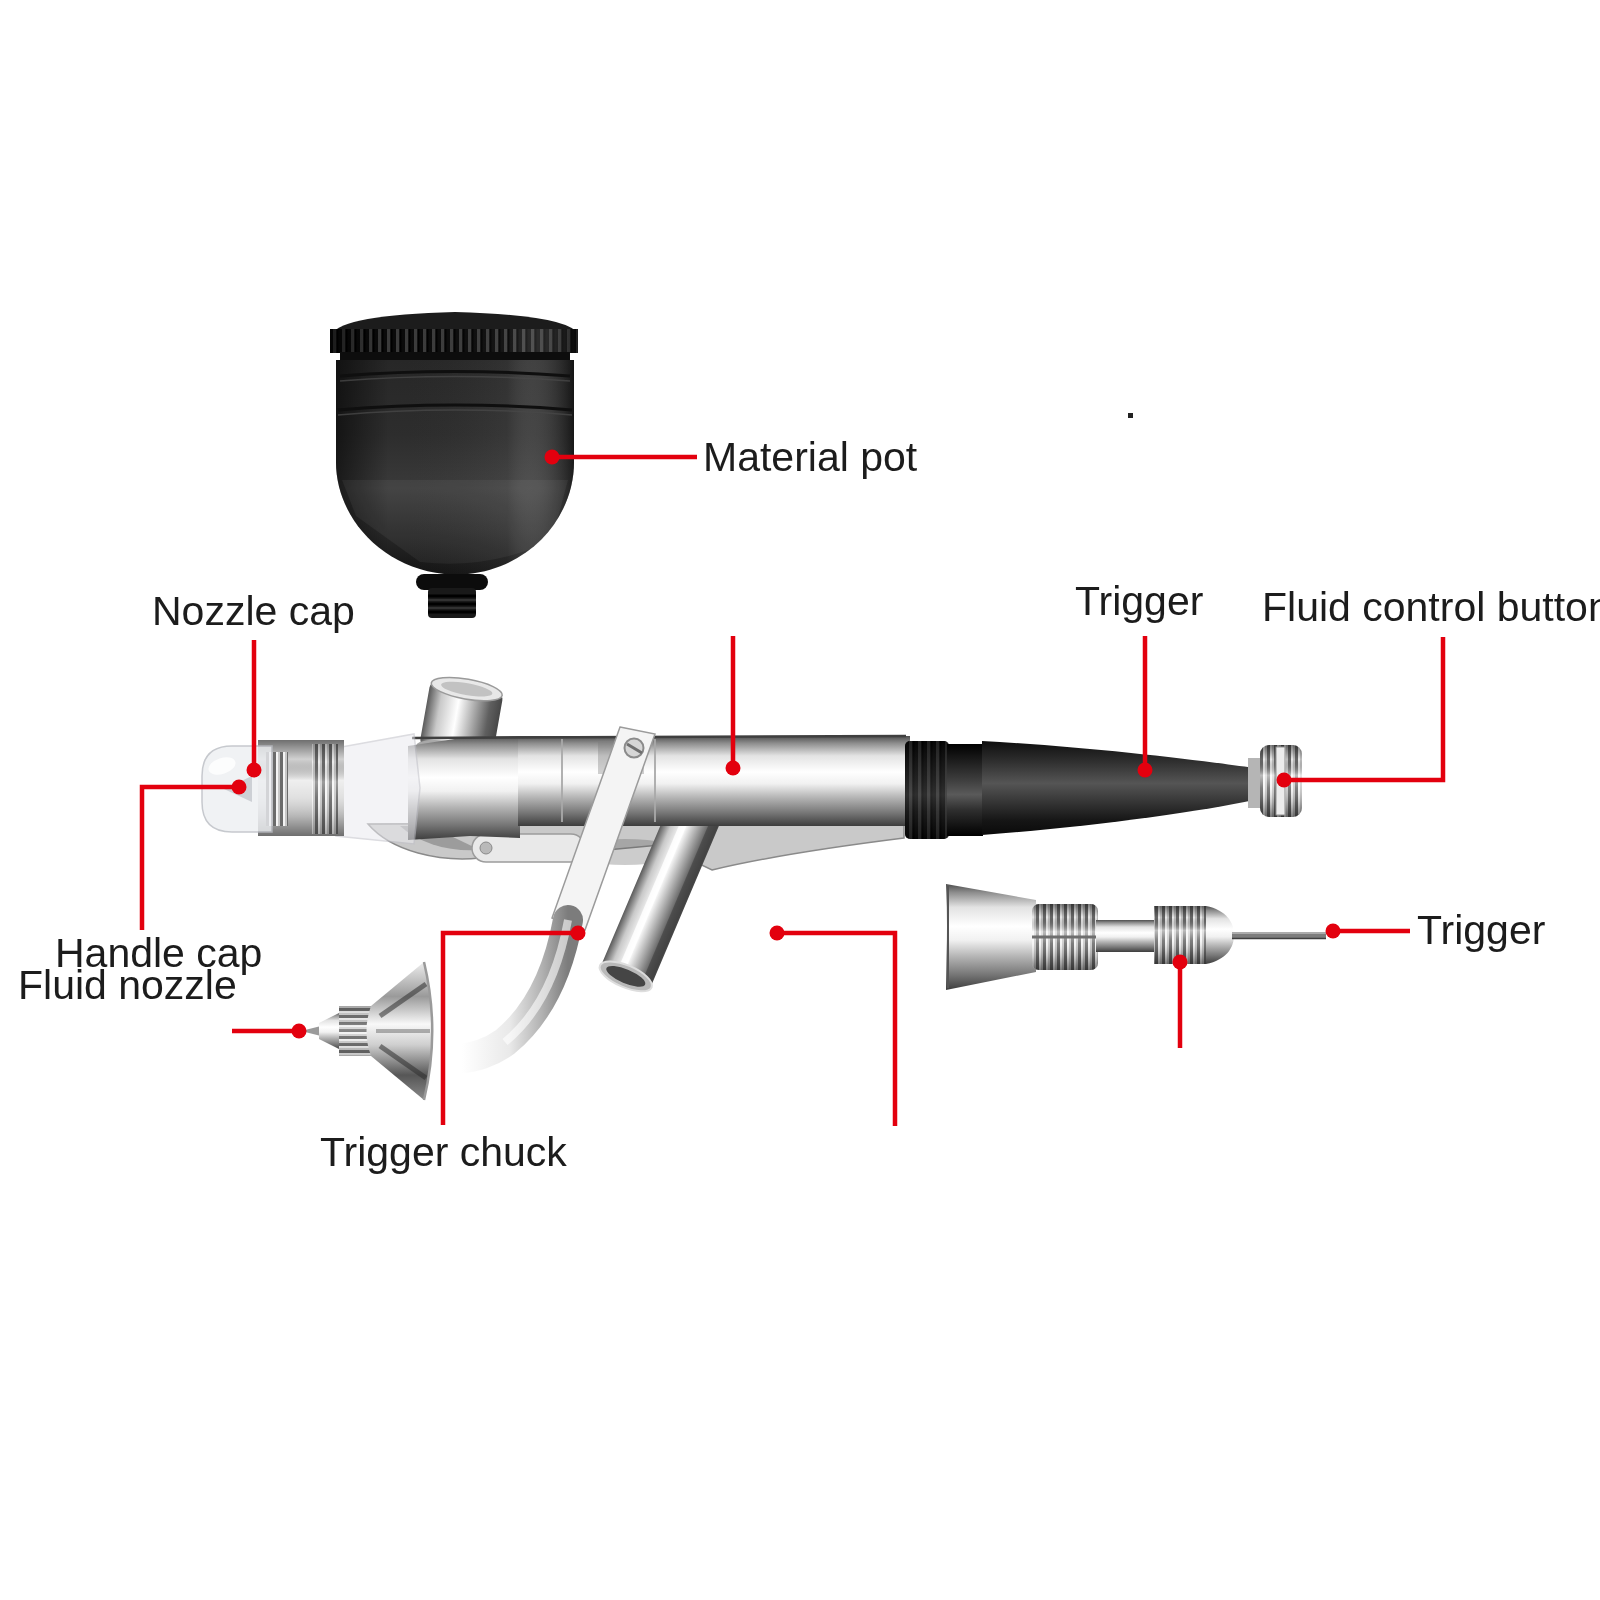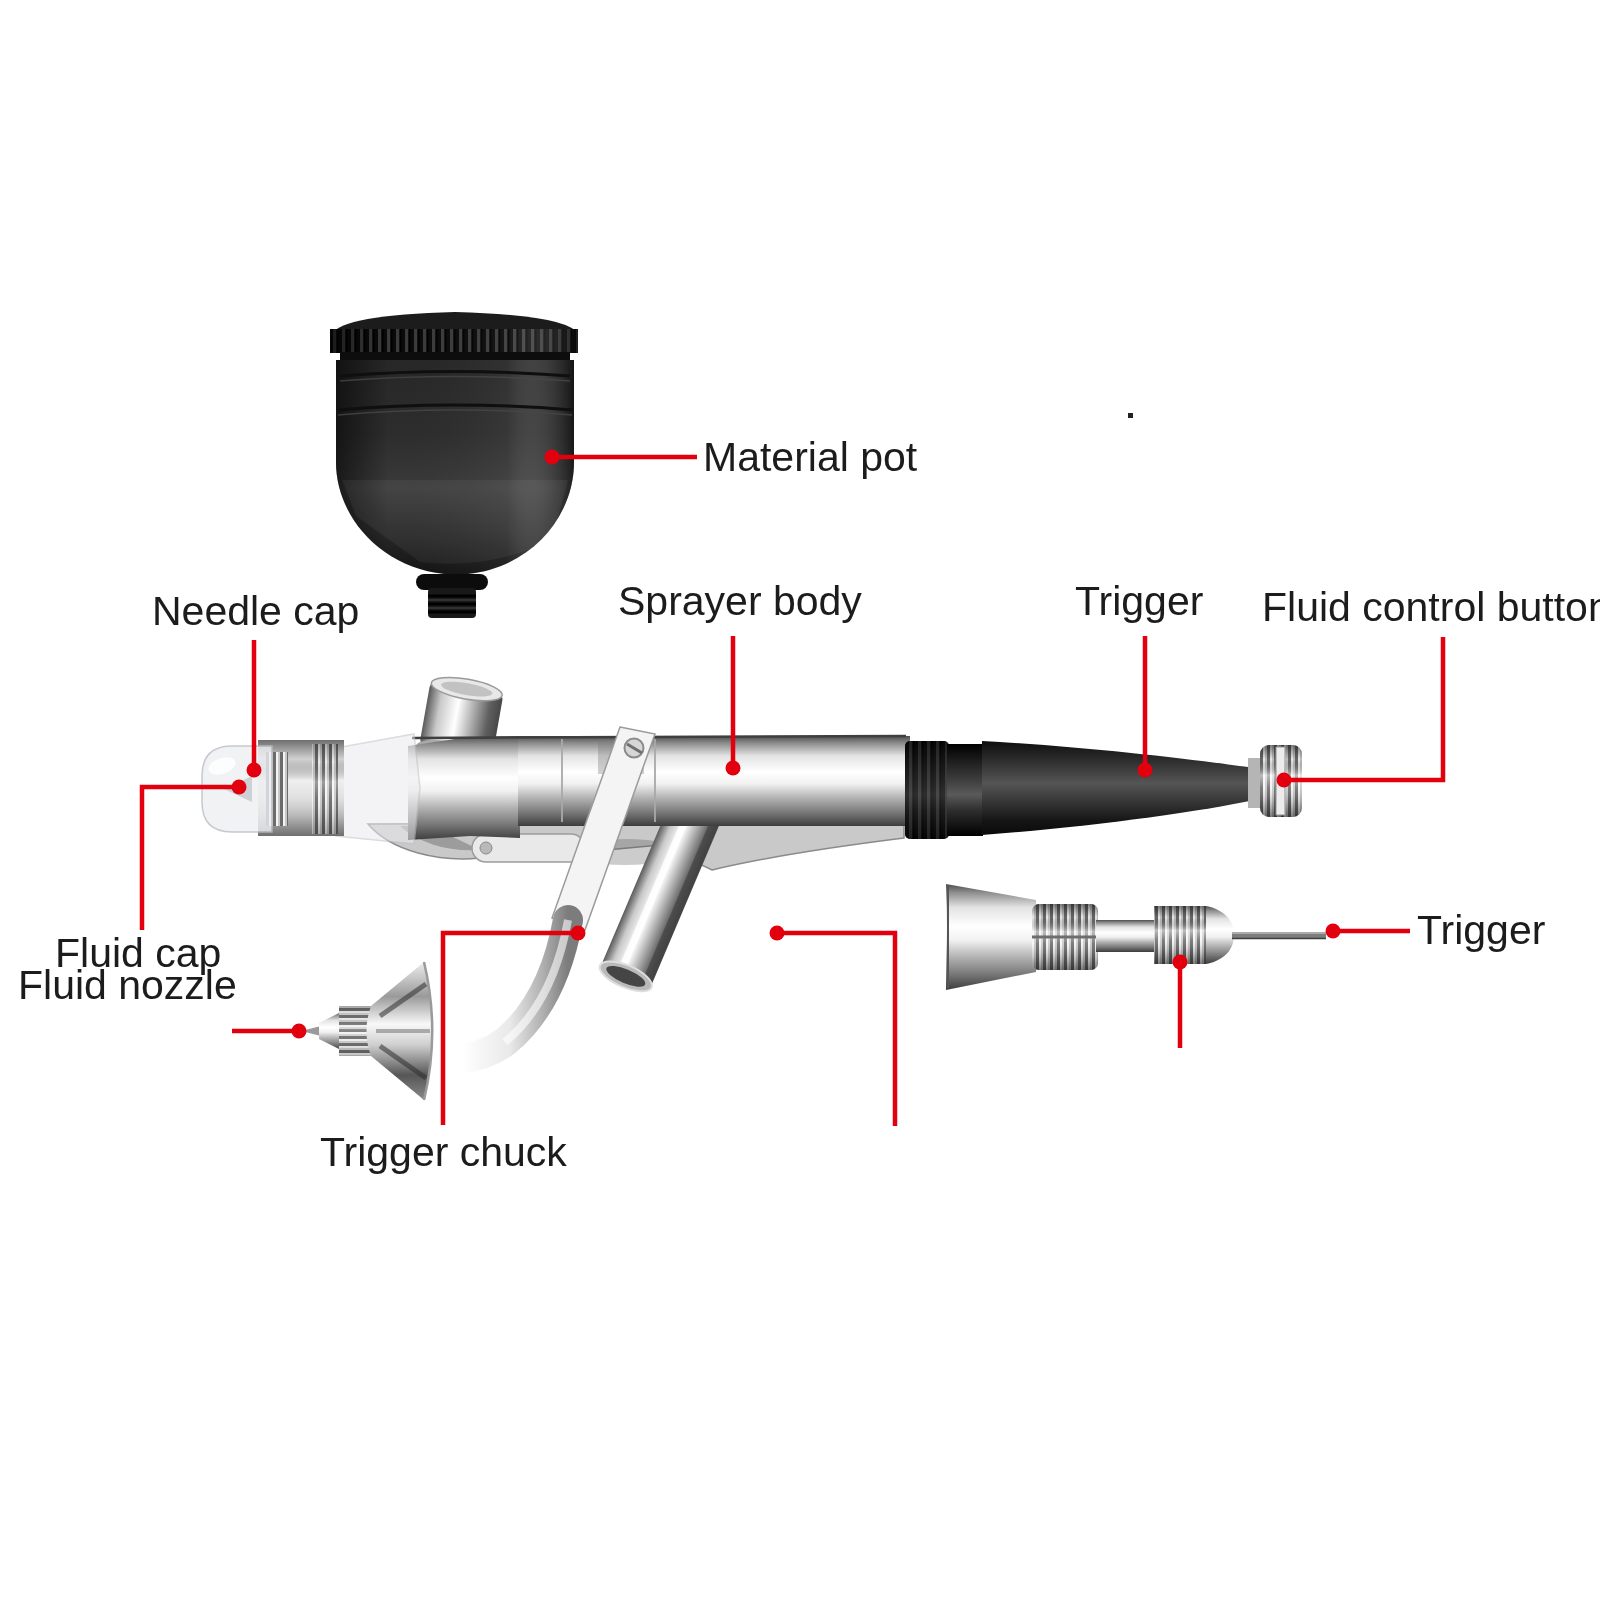--- a/index.html
+++ b/index.html
@@ -279,21 +279,20 @@
       <path class="callout" d="M1180 1048 V962"></path>
         <circle class="callout-dot" cx="1180" cy="962" r="7.5"></circle>
     </g>
     <g>
       <path class="callout" d="M1410 931 H1333"></path>
         <circle class="callout-dot" cx="1333" cy="931" r="7.5"></circle>
     </g>
   </svg>
 
   <div class="lbl" style="left:703px;top:436px">Material pot</div>
-  <div class="lbl" style="left:152px;top:590px">Needle cap</div>
-  <div class="lbl" style="left:618px;top:580px">Sprayer body</div>
+  <div class="lbl" style="left:152px;top:590px">Nozzle cap</div>
   <div class="lbl" style="left:1075px;top:580px">Trigger</div>
   <div class="lbl" style="left:1262px;top:586px">Fluid control button</div>
-  <div class="lbl" style="left:55px;top:932px">Fluid cap</div>
+  <div class="lbl" style="left:55px;top:932px">Handle cap</div>
   <div class="lbl" style="left:18px;top:964px">Fluid nozzle</div>
   <div class="lbl" style="left:320px;top:1131px">Trigger chuck</div>
   <div class="lbl" style="left:1417px;top:909px">Trigger</div>
 </div>
 
 </body></html>

